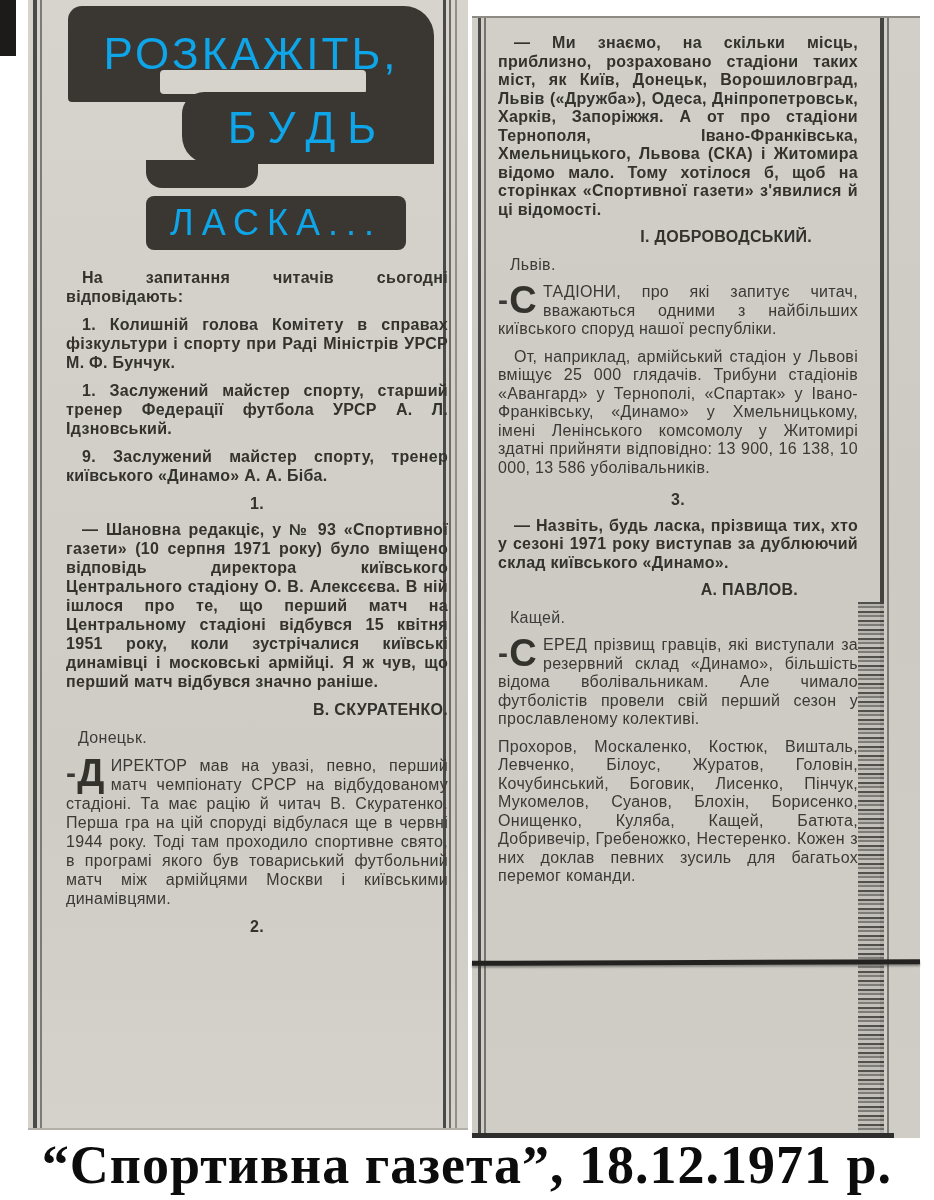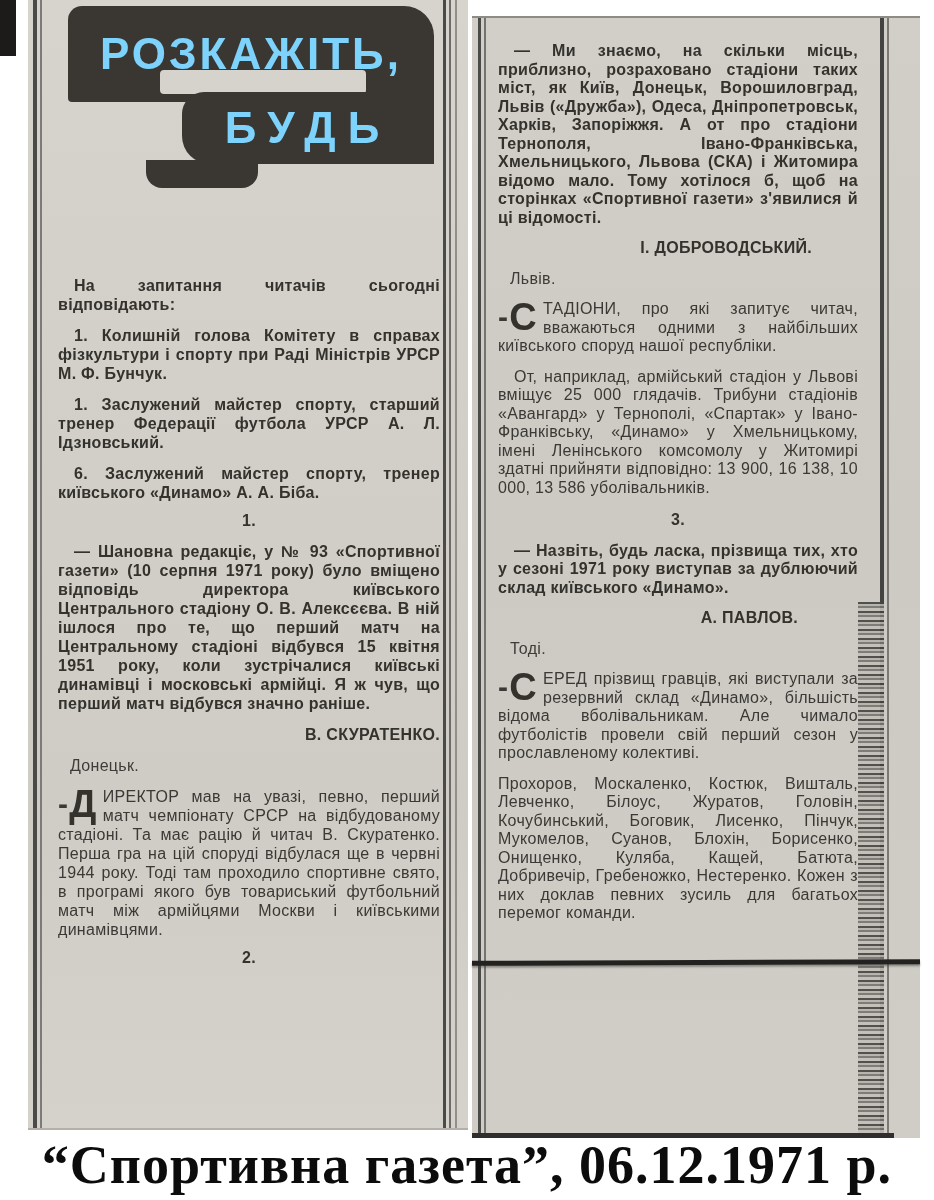--- a/index.html
+++ b/index.html
@@ -29,37 +29,37 @@
   #clip-right .r2{left:415px;width:2px;background:#7a7875;}
   #clip-right .bottom-edge{position:absolute;left:0;right:26px;bottom:0;height:5px;background:#2f2e2c;}
   
   .hatch{position:absolute;left:386px;top:584px;width:26px;height:532px;opacity:.9;
     background:repeating-linear-gradient(180deg,#44433f 0 2px,#b5b2ac 2px 4px,#75736f 4px 6px,#c2bfb9 6px 9px);}
   
   .crease{position:absolute;left:0;width:448px;top:942px;height:5px;background:#232220;
     transform:rotate(-.2deg);box-shadow:0 2px 2px rgba(60,58,55,.45);}
   .corner-mark{position:absolute;left:0;top:0;width:16px;height:56px;background:#1c1b1a;}
   
-  .hl{position:absolute;background:#3a3733;color:#7dd3fc;font-weight:700;
+  .hl{position:absolute;background:#3a3733;color:#0ea5e9;font-weight:400;
       display:flex;align-items:center;justify-content:center;}
   #hl-a{left:40px;top:6px;width:366px;height:96px;border-radius:14px 30px 4px 4px;
         font-size:44px;letter-spacing:3px;}
   #hl-curl{left:336px;top:10px;width:70px;height:154px;border-radius:0 32px 32px 0;}
   #hl-notch{position:absolute;left:132px;top:70px;width:206px;height:24px;background:#d6d3cd;border-radius:4px;}
   #hl-b{left:118px;top:92px;width:252px;height:72px;border-radius:22px 0 0 28px;
         font-size:44px;letter-spacing:12px;margin-left:36px;}
   #hl-tail{position:absolute;left:118px;top:160px;width:112px;height:28px;background:#3a3733;border-radius:0 0 16px 16px;}
   #hl-c{left:118px;top:196px;width:260px;height:54px;border-radius:8px;
         font-size:36px;letter-spacing:8px;}
   
   .coltext{position:absolute;color:#3e3c38;font-size:16px;line-height:19px;
     text-align:justify;letter-spacing:.3px;}
-  #text-left{left:30px;top:264px;width:382px;}
+  #text-left{left:38px;top:264px;width:382px;}
   #text-right{left:26px;top:12px;width:360px;line-height:18.5px;}
-  .coltext p{margin:12px 0 9px 0;}
+  .coltext p{margin:4px 0 9px 0;}
   .q{font-weight:700;color:#34322d;text-indent:16px;}
   .a{font-weight:400;color:#3b3935;}
   .ind{text-indent:16px;}
   .sec{font-weight:700;text-align:center;margin:2px 0 7px 0;color:#34322d;}
   .sig{font-weight:700;text-align:right;color:#34322d;margin-bottom:2px;}
   .city{font-weight:400;text-indent:12px;text-align:left;margin-bottom:6px;}
   .lead-dash{float:left;font-weight:800;font-size:30px;line-height:30px;margin:2px 1px 0 0;}
   .dropcap{float:left;font-weight:800;font-size:38px;line-height:33px;margin:1px 6px 0 0;color:#34322d;}
   .gap-lg{margin-top:30px;}
   .gap-xl{margin-top:42px;}
@@ -78,26 +78,27 @@
   <div class="vline l2"></div>
   <div class="vline r1"></div>
   <div class="vline r2"></div>
   <div class="vline r3"></div>
 
   <div id="hl-curl" class="hl"></div>
   <div id="hl-a" class="hl">РОЗКАЖІТЬ,</div>
   <div id="hl-notch"></div>
   <div id="hl-b" class="hl">БУДЬ</div>
   <div id="hl-tail"></div>
+  <div id="hl-c" class="hl">ЛАСКА...</div>
 
   <div id="text-left" class="coltext">
     <p class="q">На запитання читачів сьогодні відповідають:</p>
     <p class="q">1. Колишній голова Комітету в справах фізкультури і спорту при Раді Міністрів УРСР М. Ф. Бунчук.</p>
     <p class="q">1. Заслужений майстер спорту, старший тренер Федерації футбола УРСР А. Л. Ідзновський.</p>
-    <p class="q">6. Заслужений майстер спорту, тренер київського «Динамо» А. А. Біба.</p>
+    <p class="q">9. Заслужений майстер спорту, тренер київського «Динамо» А. А. Біба.</p>
     <div class="sec">1.</div>
     <p class="q">— Шановна редакціє, у № 93 «Спортивної газети» (10 серпня 1971 року) було вміщено відповідь директора київського Центрального стадіону О. В. Алексєєва. В ній ішлося про те, що перший матч на Центральному стадіоні відбувся 15 квітня 1951 року, коли зустрічалися київські динамівці і московські армійці. Я ж чув, що перший матч відбувся значно раніше.</p>
     <p class="sig">В. СКУРАТЕНКО.</p>
     <p class="city">Донецьк.</p>
     <p class="a gap-lg">
       <span class="lead-dash">-</span><span class="dropcap">Д</span><span>ИРЕКТОР мав на увазі, певно, перший матч чемпіонату СРСР на відбудованому стадіоні. Та має рацію й читач В. Скуратенко. Перша гра на цій споруді відбулася ще в червні 1944 року. Тоді там проходило спортивне свято, в програмі якого був товариський футбольний матч між армійцями Москви і київськими динамівцями.</span>
     </p>
     <div class="sec">2.</div>
   </div>
 </div>
@@ -114,23 +115,23 @@
     <p class="q">— Ми знаємо, на скільки місць, приблизно, розраховано стадіони таких міст, як Київ, Донецьк, Ворошиловград, Львів («Дружба»), Одеса, Дніпропетровськ, Харків, Запоріжжя. А от про стадіони Тернополя, Івано-Франківська, Хмельницького, Львова (СКА) і Житомира відомо мало. Тому хотілося б, щоб на сторінках «Спортивної газети» з'явилися й ці відомості.</p>
     <p class="sig" style="padding-right:46px;">І. ДОБРОВОДСЬКИЙ.</p>
     <p class="city">Львів.</p>
     <p class="a gap-xl">
       <span class="lead-dash">-</span><span class="dropcap">С</span><span>ТАДІОНИ, про які запитує читач, вважаються одними з найбільших київського споруд нашої республіки.</span>
     </p>
     <p class="a ind">От, наприклад, армійський стадіон у Львові вміщує 25 000 глядачів. Трибуни стадіонів «Авангард» у Тернополі, «Спартак» у Івано-Франківську, «Динамо» у Хмельницькому, імені Ленінського комсомолу у Житомирі здатні прийняти відповідно: 13 900, 16 138, 10 000, 13 586 уболівальників.</p>
     <div class="sec" style="margin-top:14px;">3.</div>
     <p class="q">— Назвіть, будь ласка, прізвища тих, хто у сезоні 1971 року виступав за дублюючий склад київського «Динамо».</p>
     <p class="sig" style="padding-right:60px;">А. ПАВЛОВ.</p>
-    <p class="city">Тоді.</p>
+    <p class="city">Кащей.</p>
     <p class="a gap-xl">
       <span class="lead-dash">-</span><span class="dropcap">С</span><span>ЕРЕД прізвищ гравців, які виступали за резервний склад «Динамо», більшість відома вболівальникам. Але чимало футболістів провели свій перший сезон у прославленому колективі.</span>
     </p>
     <p class="a">Прохоров, Москаленко, Костюк, Вишталь, Левченко, Білоус, Журатов, Головін, Кочубинський, Боговик, Лисенко, Пінчук, Мукомелов, Суанов, Блохін, Борисенко, Онищенко, Куляба, Кащей, Батюта, Добривечір, Гребеножко, Нестеренко. Кожен з них доклав певних зусиль для багатьох перемог команди.</p>
   </div>
 
   <div class="crease"></div>
 </div>
 
-<div id="caption">“Спортивна газета”, 06.12.1971 р.</div>
+<div id="caption">“Спортивна газета”, 18.12.1971 р.</div>
 
 </body></html>

